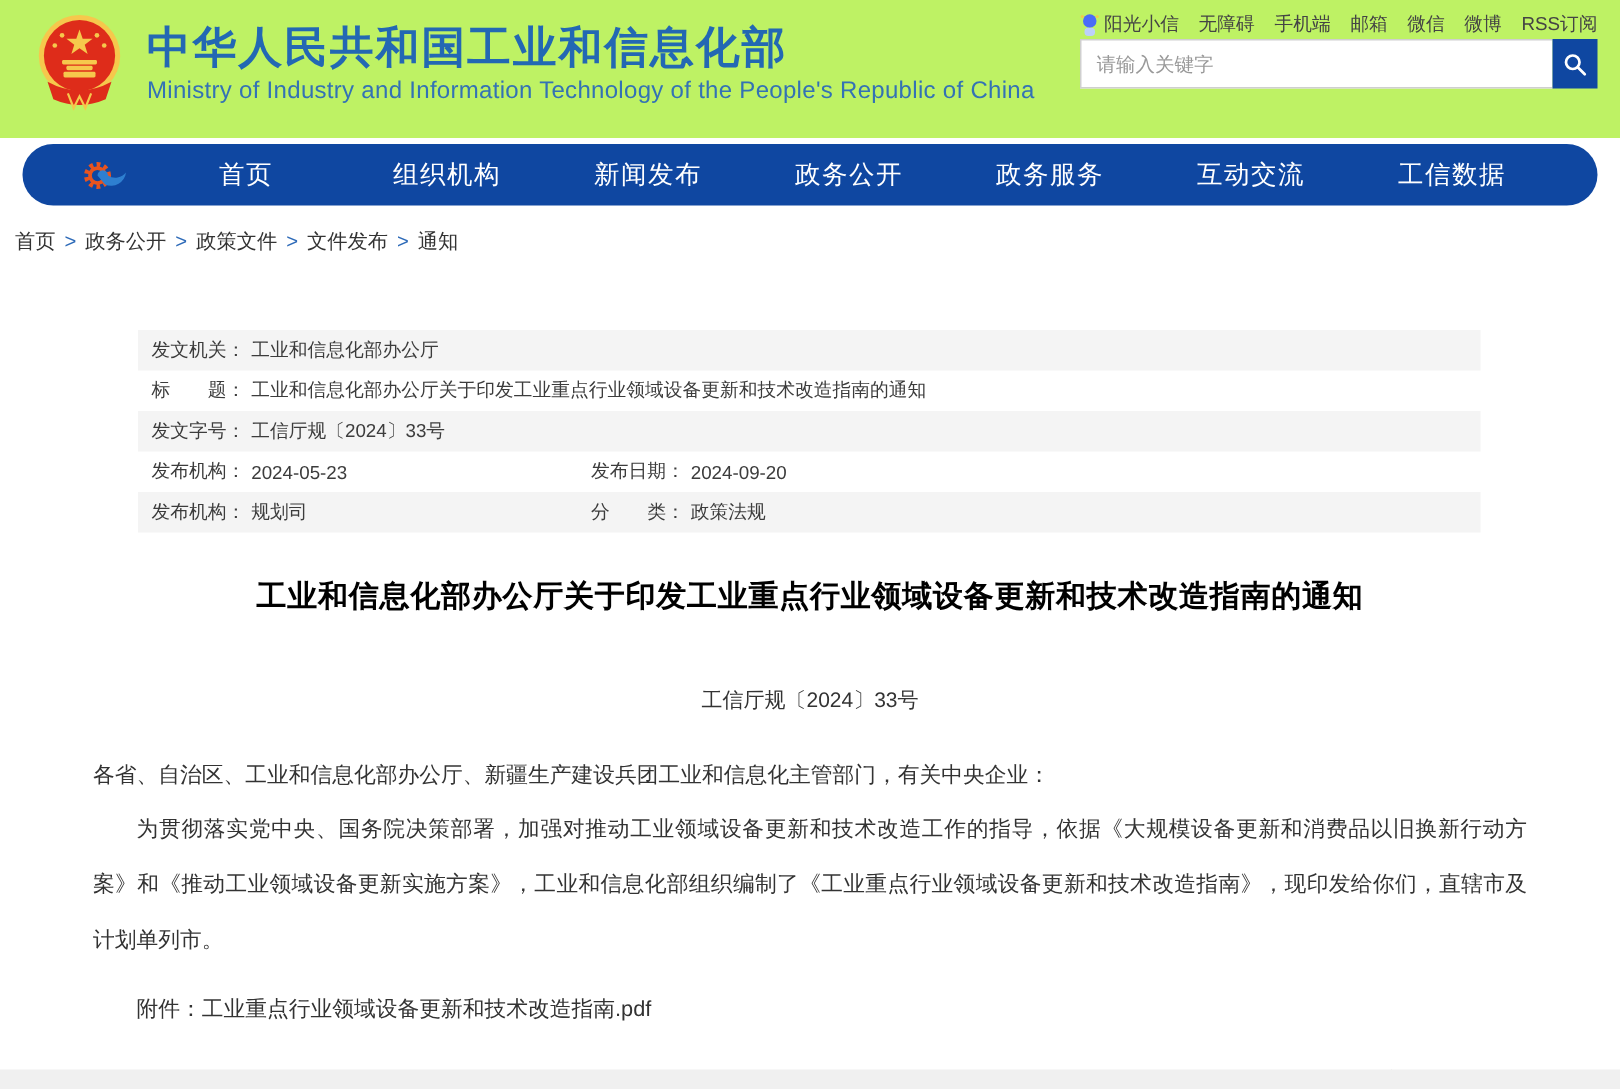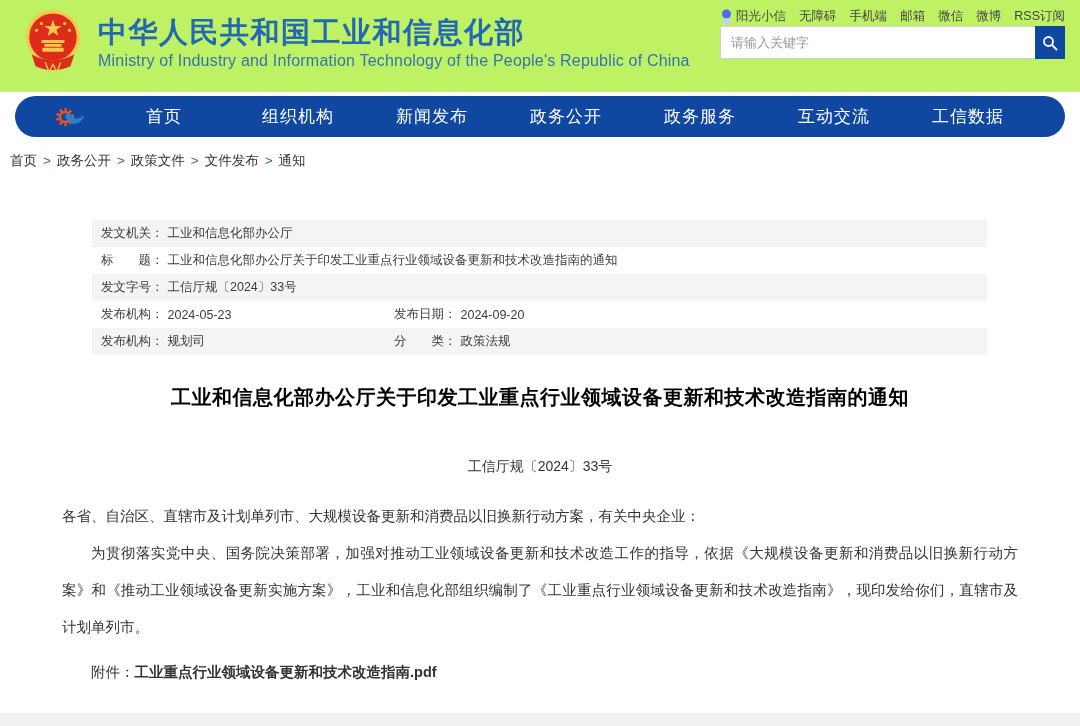--- a/index.html
+++ b/index.html
@@ -138,21 +138,21 @@
   .salutation { margin-top: 31px; font-size: 14.5px; color: #333; }
   .body-paragraph {
     margin-top: 9px;
     font-size: 14.5px;
     line-height: 2.55;
     text-indent: 2em;
     color: #333;
     text-align: justify;
   }
   .attachment-line { margin-top: 17px; font-size: 14.5px; text-indent: 2em; color: #333; }
-  .attachment-line a { color: #333; text-decoration: none; cursor: pointer; font-weight: bold; }
+  .attachment-line a { color: #333; text-decoration: none; cursor: pointer; }
   .signature-block {
     margin-top: 26px;
     text-align: right;
     font-size: 14.5px;
     color: #333;
     line-height: 1.85;
     padding-right: 36px;
   }
 
   
@@ -276,21 +276,21 @@
     <div class="meta-cell">
       <span class="meta-label">分　　类：</span>
       <span class="meta-value">政策法规</span>
     </div>
   </div>
 </div>
 
 <article class="article">
   <h1 class="article-title">工业和信息化部办公厅关于印发工业重点行业领域设备更新和技术改造指南的通知</h1>
   <div class="doc-number">工信厅规〔2024〕33号</div>
-  <p class="salutation">各省、自治区、直辖市及计划单列市、大规模设备更新和消费品以旧换新行动方案，有关中央企业：</p>
+  <p class="salutation">各省、自治区、工业和信息化部办公厅、新疆生产建设兵团工业和信息化主管部门，有关中央企业：</p>
   <p class="body-paragraph">为贯彻落实党中央、国务院决策部署，加强对推动工业领域设备更新和技术改造工作的指导，依据《大规模设备更新和消费品以旧换新行动方案》和《推动工业领域设备更新实施方案》，工业和信息化部组织编制了《工业重点行业领域设备更新和技术改造指南》，现印发给你们，直辖市及计划单列市。</p>
   <p class="attachment-line"><span>附件：</span><a>工业重点行业领域设备更新和技术改造指南.pdf</a></p>
   <div class="signature-block">
     <div>工业和信息化部办公厅</div>
 
   </div>
 </article>
 
 <div class="footer-band"></div>
 

